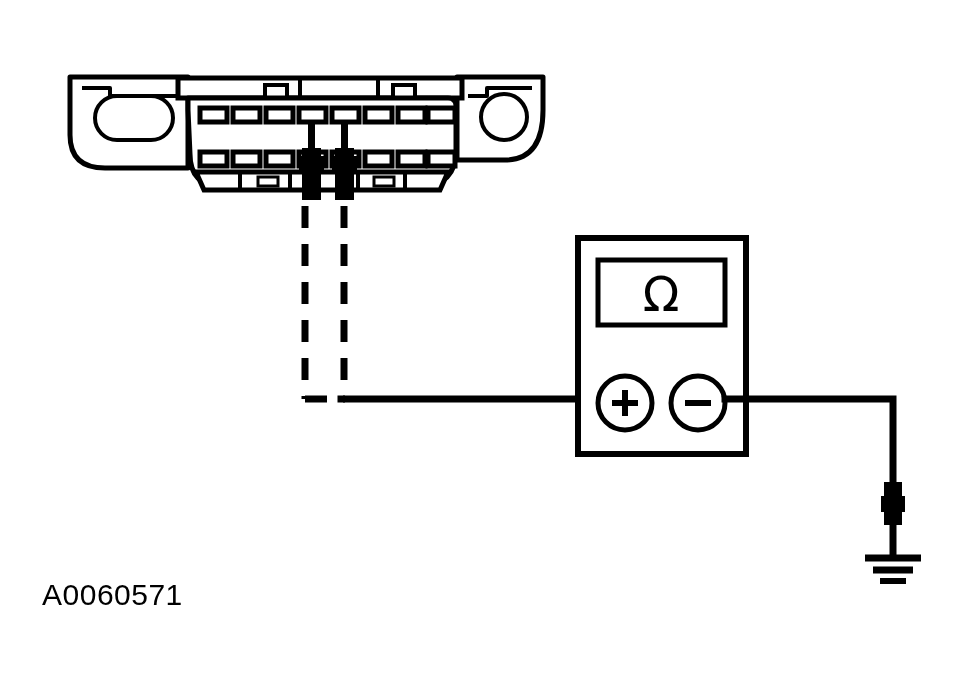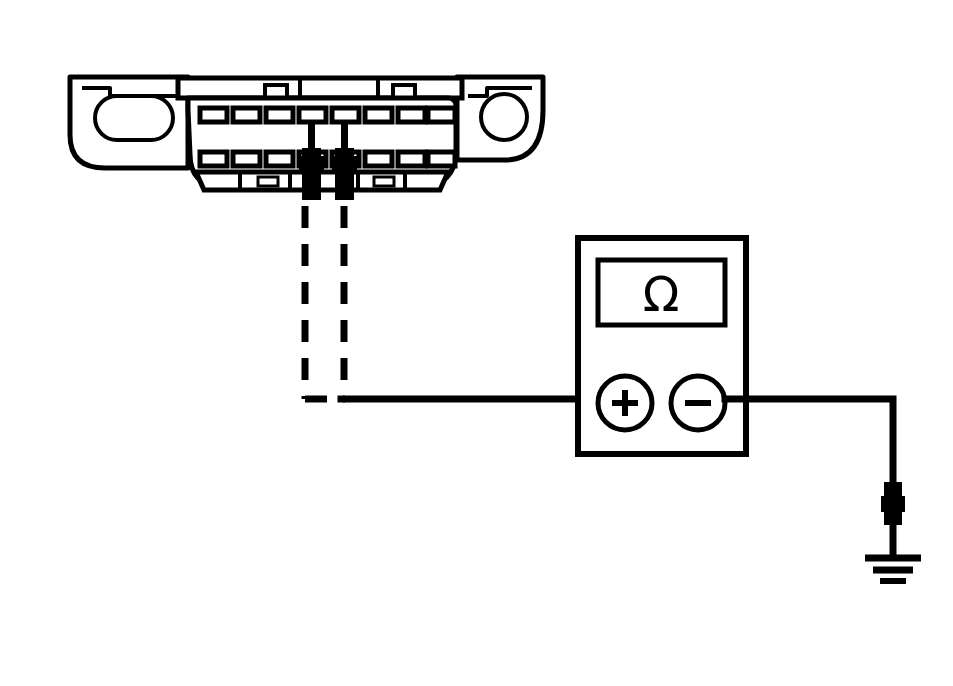--- a/index.html
+++ b/index.html
@@ -210,14 +210,15 @@
 
       <line x1="893" y1="525" x2="893" y2="556" stroke="#000000" stroke-width="7"></line>
 
       <line x1="865" y1="558" x2="921" y2="558" stroke="#000000" stroke-width="7"></line>
       <line x1="873" y1="570" x2="913" y2="570" stroke="#000000" stroke-width="7"></line>
       <line x1="880" y1="581" x2="906" y2="581" stroke="#000000" stroke-width="6"></line>
     </g>
 
   </svg>
 
+  <div class="fig-label">A0060571</div>
 
 </div>
 
 </body></html>

